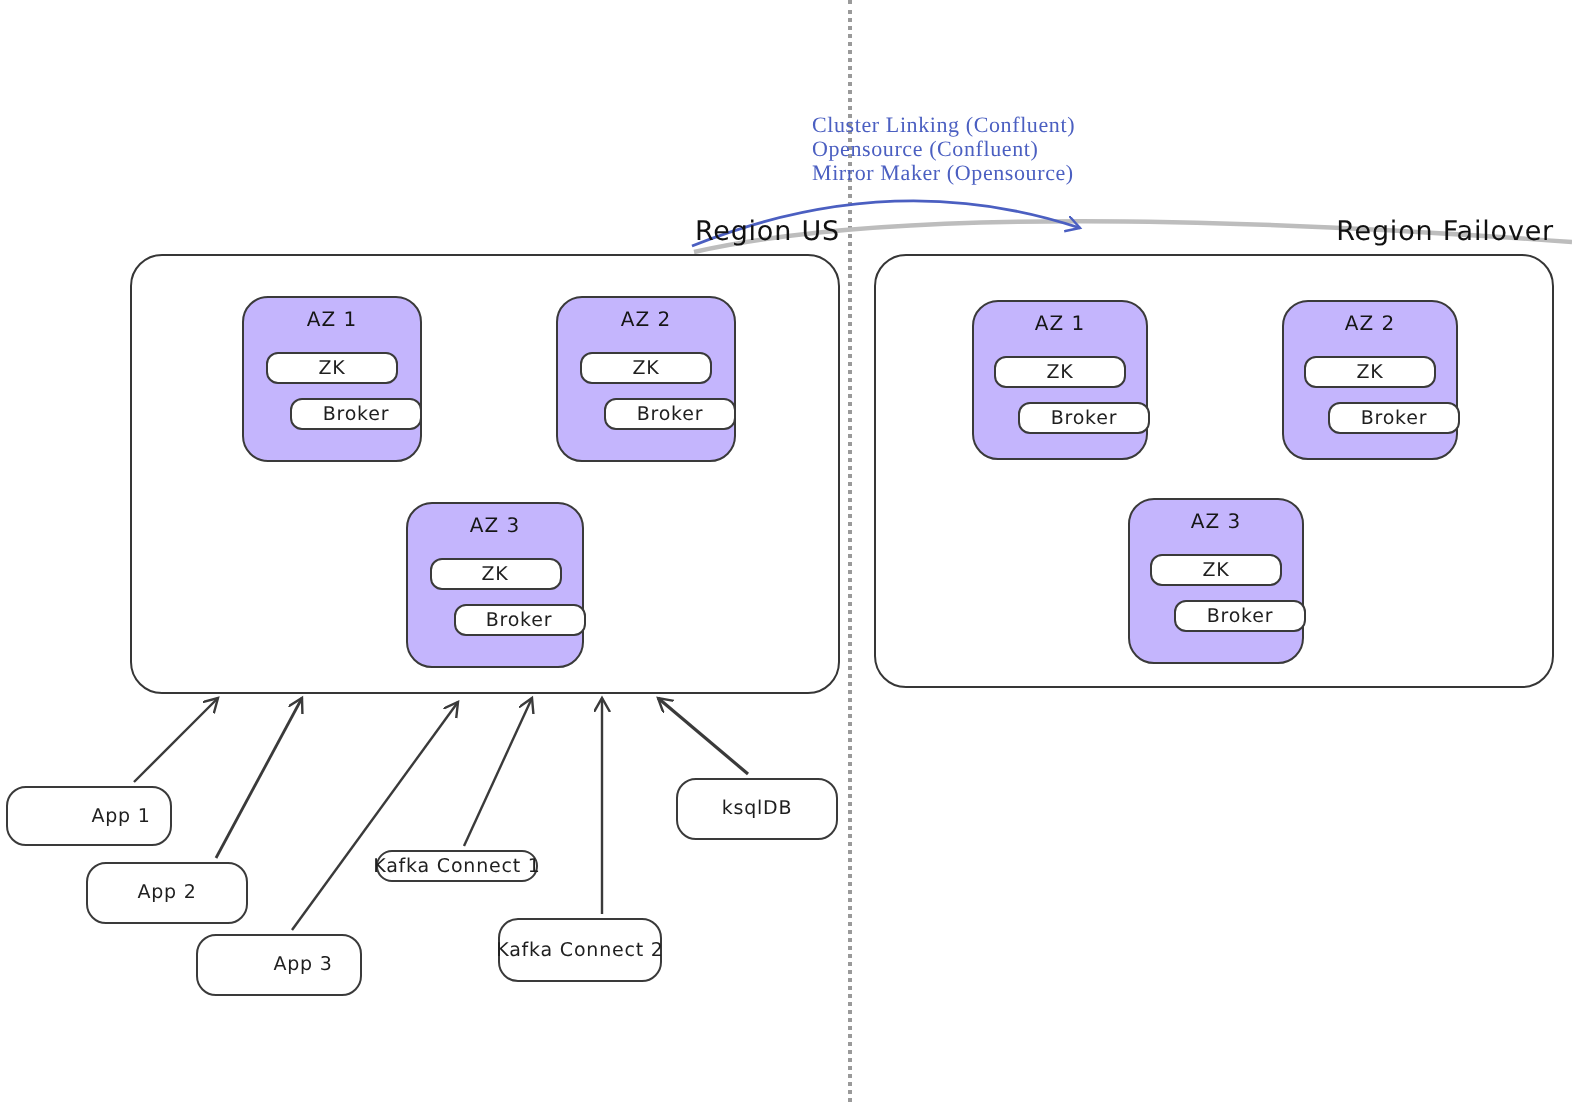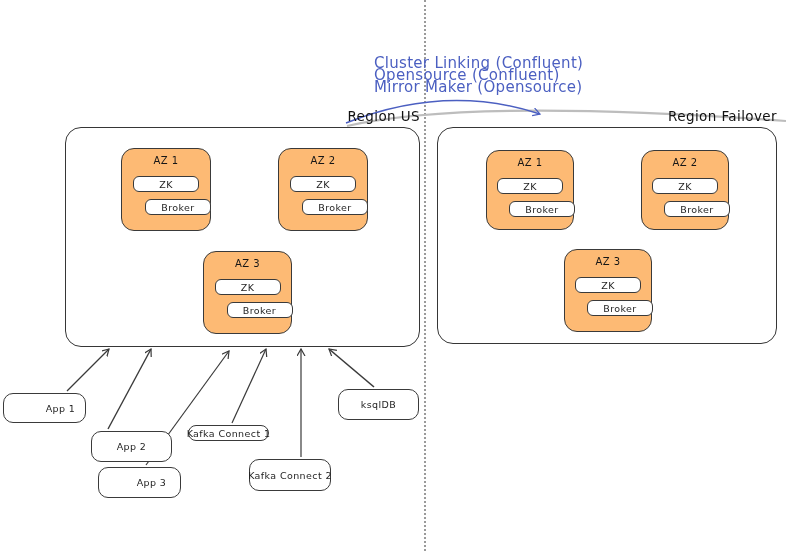--- a/index.html
+++ b/index.html
@@ -20,21 +20,21 @@
     position: absolute; background: #ffffff;
     border: 1.4px solid #363636; border-radius: 16px;
   }
   .region-title {
     position: absolute; text-align: right; font-size: 13.5px; color: #111;
     letter-spacing: 0.4px; white-space: nowrap;
   }
 
   
   .az {
-    position: absolute; background: #fdba74;
+    position: absolute; background: #c4b5fd;
     border: 1.3px solid #3a3a3a; border-radius: 13px;
   }
   .az-label {
     position: absolute; top: 6px; left: 0; right: 0; text-align: center;
     font-size: 10px; color: #161616; letter-spacing: 0.5px;
   }
   .pill {
     position: absolute; left: 50%; transform: translateX(-50%);
     width: 66px; height: 16px;
     border: 1.2px solid #3a3a3a; border-radius: 6px; background: #fff;
@@ -47,22 +47,22 @@
   
   .client {
     position: absolute; background: #ffffff;
     border: 1.3px solid #3a3a3a; border-radius: 10px;
     display: flex; align-items: center; justify-content: center;
     font-size: 9.5px; letter-spacing: 0.4px; white-space: nowrap;
   }
 
   
   .annotation {
-    position: absolute; left: 374px; top: 57px;
-    font-size: 15px; line-height: 12px; letter-spacing: 0.3px;
+    position: absolute; left: 406px; top: 57px;
+    font-size: 11px; line-height: 12px; letter-spacing: 0.3px; font-family: Liberation Serif, serif;
   }
 </style>
 </head>
 <body>
 
 <div class="divider"></div>
 
 <svg class="overlay-svg" width="786" height="551" viewBox="0 0 786 551">
   <defs>
     <marker id="ah-black" markerWidth="10" markerHeight="10" refX="7" refY="4" orient="auto" markerUnits="userSpaceOnUse">
@@ -129,17 +129,17 @@
   </div>
 
   <div class="az" style="left:126px; top:121px; width:88px; height:83px;">
     <div class="az-label">AZ 3</div>
     <div class="pill pill-zk">ZK</div>
     <div class="pill pill-broker">Broker</div>
   </div>
 </div>
 
 <div class="client" style="left:3px;   top:393px; width:83px; height:30px;padding-left:32px;">App 1</div>
-<div class="client" style="left:43px;  top:431px; width:81px; height:31px;margin-left:48px;">App 2</div>
+<div class="client" style="left:43px;  top:431px; width:81px; height:31px;">App 2</div>
 <div class="client" style="left:98px;  top:467px; width:83px; height:31px;padding-left:24px;">App 3</div>
 <div class="client" style="left:188px; top:425px; width:81px; height:16px;">Kafka Connect 1</div>
 <div class="client" style="left:249px; top:459px; width:82px; height:32px;">Kafka Connect 2</div>
 <div class="client" style="left:338px; top:389px; width:81px; height:31px;">ksqlDB</div>
 
 </body></html>

